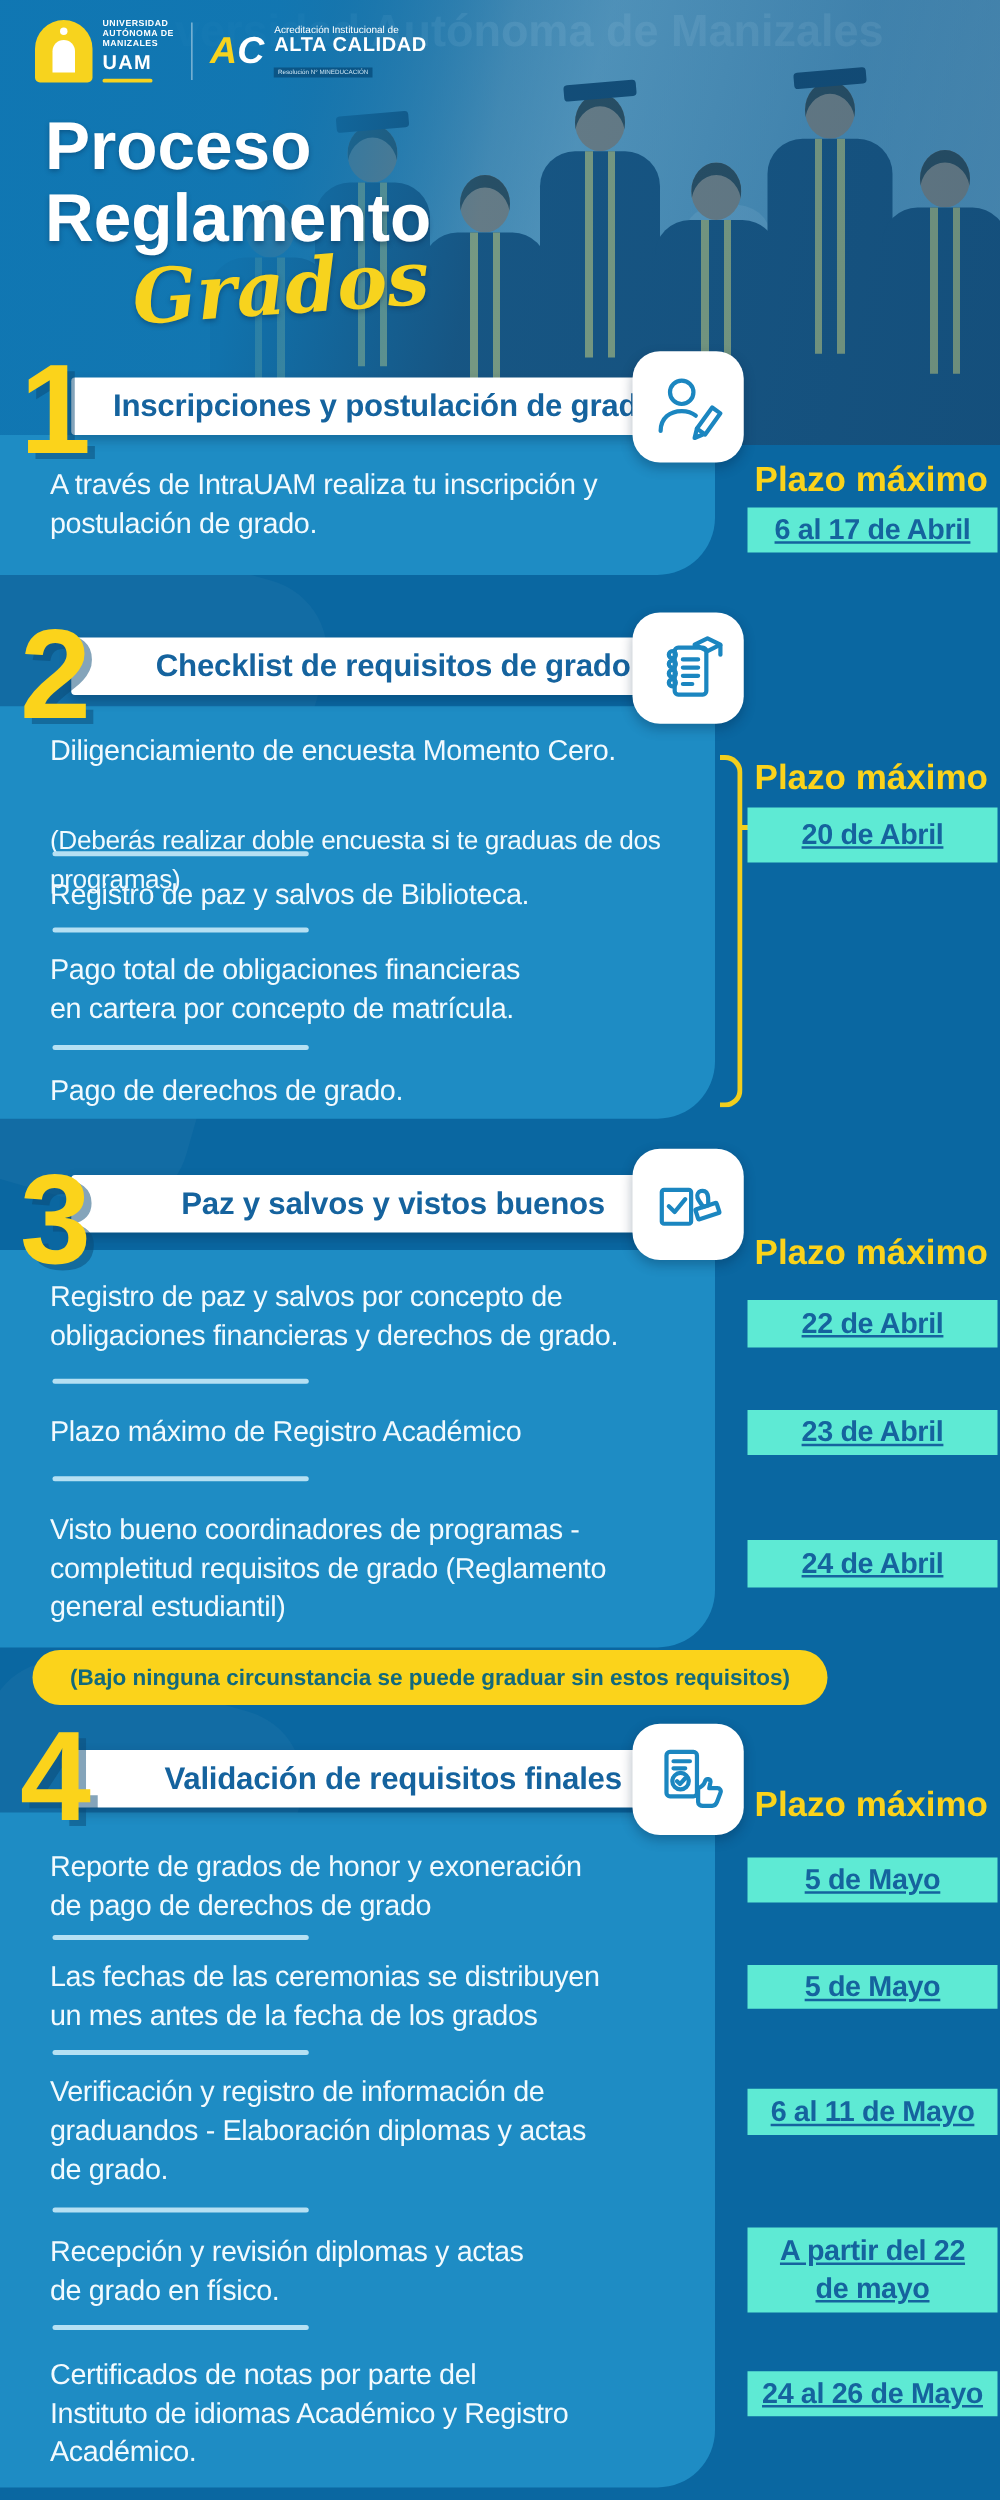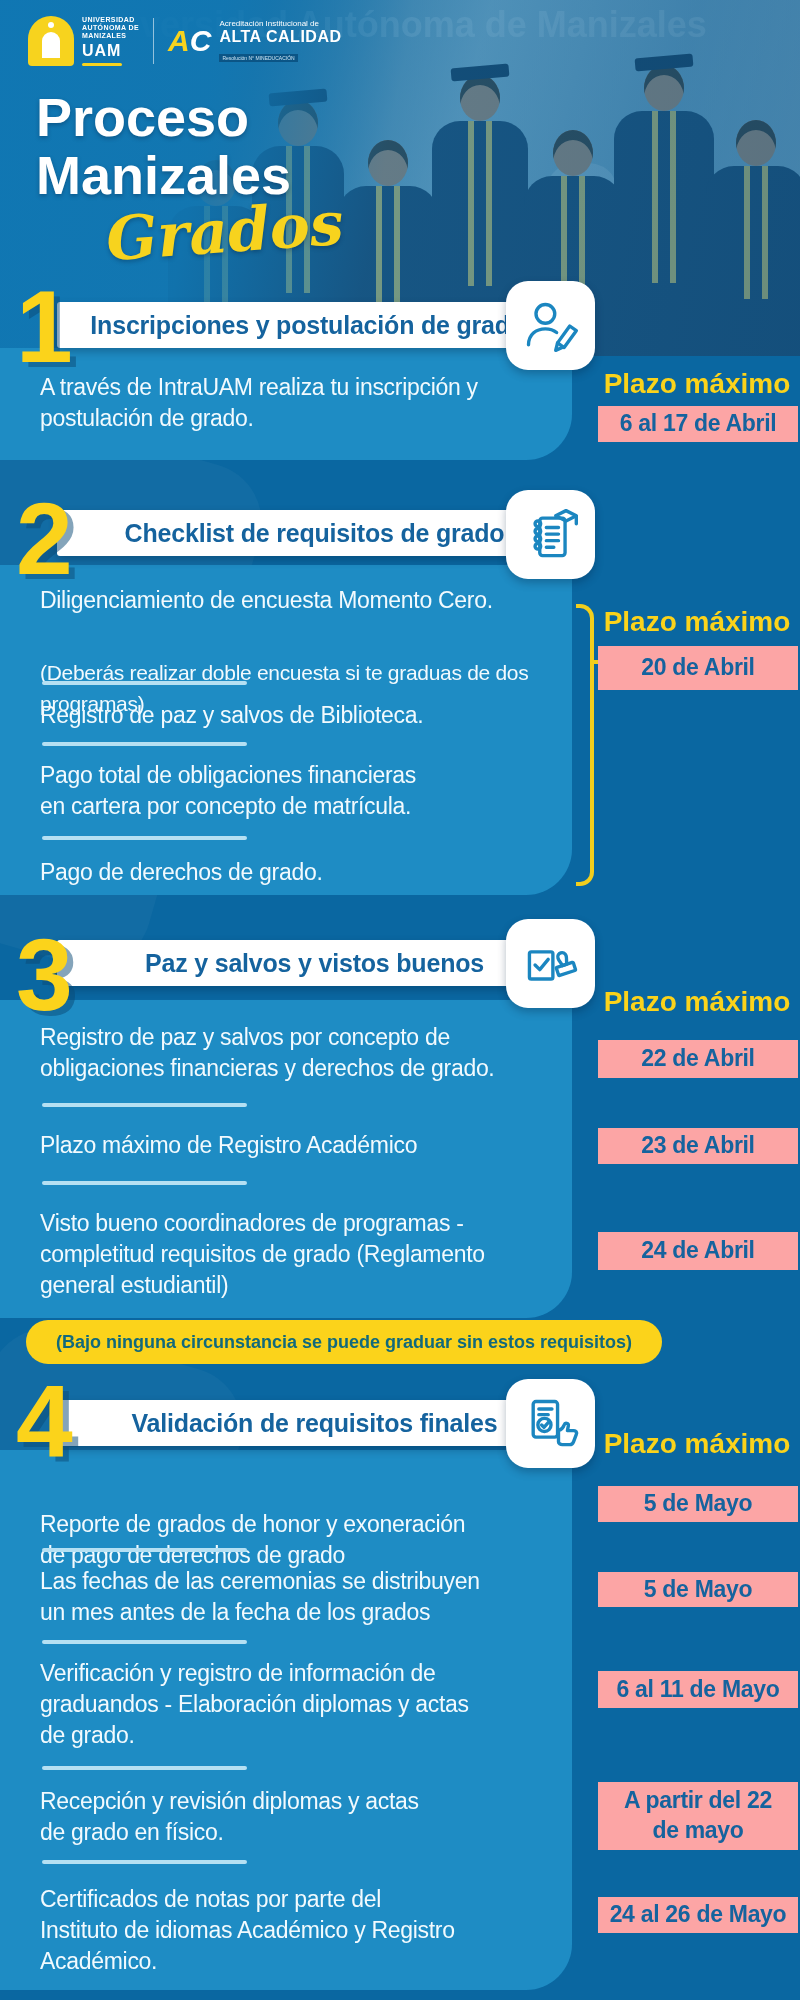--- a/index.html
+++ b/index.html
@@ -43,22 +43,22 @@
       box-shadow:0 4px 9px rgba(0,30,60,.3);letter-spacing:-.2px;}
   .tile{position:absolute;left:506px;width:89px;height:89px;background:#fff;border-radius:22px;z-index:4;
       display:flex;align-items:center;justify-content:center;box-shadow:0 4px 9px rgba(0,30,60,.3);}
   .tile svg{width:60px;height:60px;stroke:#1B86C0;fill:none;stroke-width:3.6;stroke-linecap:round;stroke-linejoin:round;}
   .panel{position:absolute;left:0;width:572px;background:#1E8CC4;border-radius:0 0 46px 0;z-index:1;}
   .item{position:absolute;left:40px;width:512px;color:#F2FAFE;font-size:23px;line-height:31px;
       letter-spacing:-.3px;white-space:pre-line;z-index:2;}
   .note{font-size:21px;}
   .hr{position:absolute;left:42px;width:205px;height:4px;background:#B5E0F3;border-radius:2px;z-index:2;}
   .deadline{position:absolute;left:598px;width:198px;text-align:center;color:#FBD31B;font-weight:800;font-size:28px;z-index:2;}
-  .datebox{position:absolute;left:598px;width:200px;background:#fca5a5;color:#15639E;font-weight:800;font-size:23px;
-      display:flex;align-items:center;justify-content:center;text-align:center;line-height:1.3;letter-spacing:-.3px;z-index:2;}
+  .datebox{position:absolute;left:598px;width:200px;background:#5eead4;color:#15639E;font-weight:800;font-size:23px;
+      display:flex;align-items:center;justify-content:center;text-align:center;line-height:1.3;letter-spacing:-.3px;z-index:2;text-decoration:underline;}
   .brace-seg{position:absolute;z-index:2;}
   .pill{position:absolute;left:26px;top:1320px;width:636px;height:44px;background:#FBD31B;border-radius:22px;
       display:flex;align-items:center;justify-content:center;color:#11697C;font-weight:800;font-size:18px;
       white-space:nowrap;z-index:3;}
   .deco{position:absolute;background:rgba(255,255,255,.035);border-radius:60px;transform:rotate(16deg);z-index:0;}
 </style>
 </head>
 <body>
 
 <div class="poster">
@@ -133,21 +133,21 @@
     <div class="logo-sep"></div>
     <div class="ac-mono"><span>A</span><span style="color:#fff">C</span></div>
     <div>
       <div class="ac-l1">Acreditación Institucional de</div>
       <div class="ac-l2">ALTA CALIDAD</div>
       <div class="ac-l3">Resolución N° MINEDUCACIÓN</div>
     </div>
   </div>
 
   <div class="title-line" style="left:36px;top:86px;">Proceso</div>
-  <div class="title-line" style="left:36px;top:144px;">Manizales</div>
+  <div class="title-line" style="left:36px;top:144px;">Reglamento</div>
   <div class="title-script" style="left:106px;top:196px;">Grados</div>
 
   <div class="deco" style="left:-90px;top:430px;width:300px;height:520px;"></div>
   <div class="deco" style="left:-70px;top:1340px;width:260px;height:520px;"></div>
 
   <div class="step-num" style="left:16px;top:276px;">1</div>
   <div class="banner" style="top:302px;">
     <span>Inscripciones y postulación de grados</span>
   </div>
   <div class="tile" style="top:281px;">
@@ -234,21 +234,21 @@
   <div class="tile" style="top:1379px;">
     <svg viewBox="0 0 64 64">
       <rect x="13" y="8" width="26" height="38" rx="3"></rect>
       <path d="M19 16h14M19 22h10"></path>
       <circle cx="25" cy="33" r="7"></circle>
       <path d="M22 33l2.5 2.5 4.5-5"></path>
       <path d="M40 39c3-1 5-3 6-6 1-3 5-2 4.5 1l-1 5h7c2 0 3.5 2 2.5 4l-3 8c-.8 2-2 3-4 3h-8c-2 0-4-1-4-3z"></path>
     </svg>
   </div>
   <div class="panel" style="top:1450px;height:540px;"></div>
-  <div class="item" style="top:1478px;margin-top:31px;">Reporte de grados de honor y exoneración
+  <div class="item" style="top:1478px;">Reporte de grados de honor y exoneración
 de pago de derechos de grado</div>
   <div class="hr" style="top:1548px;"></div>
   <div class="item" style="top:1566px;">Las fechas de las ceremonias se distribuyen
 un mes antes de la fecha de los grados</div>
   <div class="hr" style="top:1640px;"></div>
   <div class="item" style="top:1658px;">Verificación y registro de información de
 graduandos - Elaboración diplomas y actas
 de grado.</div>
   <div class="hr" style="top:1766px;"></div>
   <div class="item" style="top:1786px;">Recepción y revisión diplomas y actas

